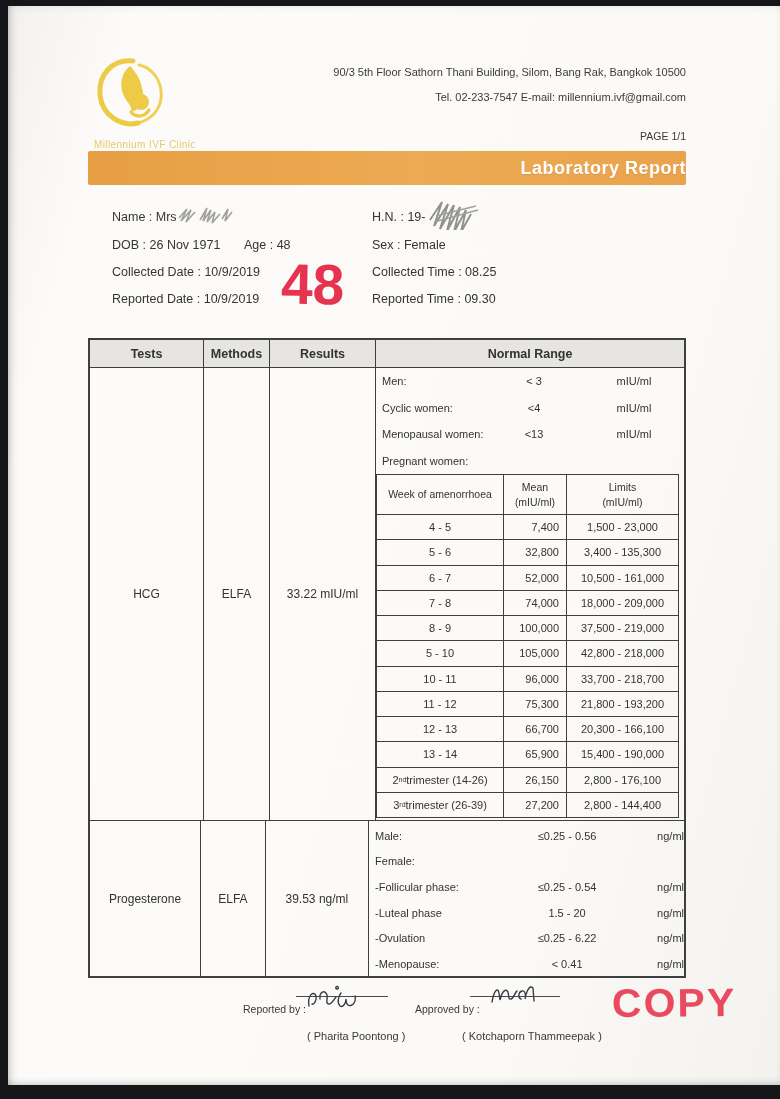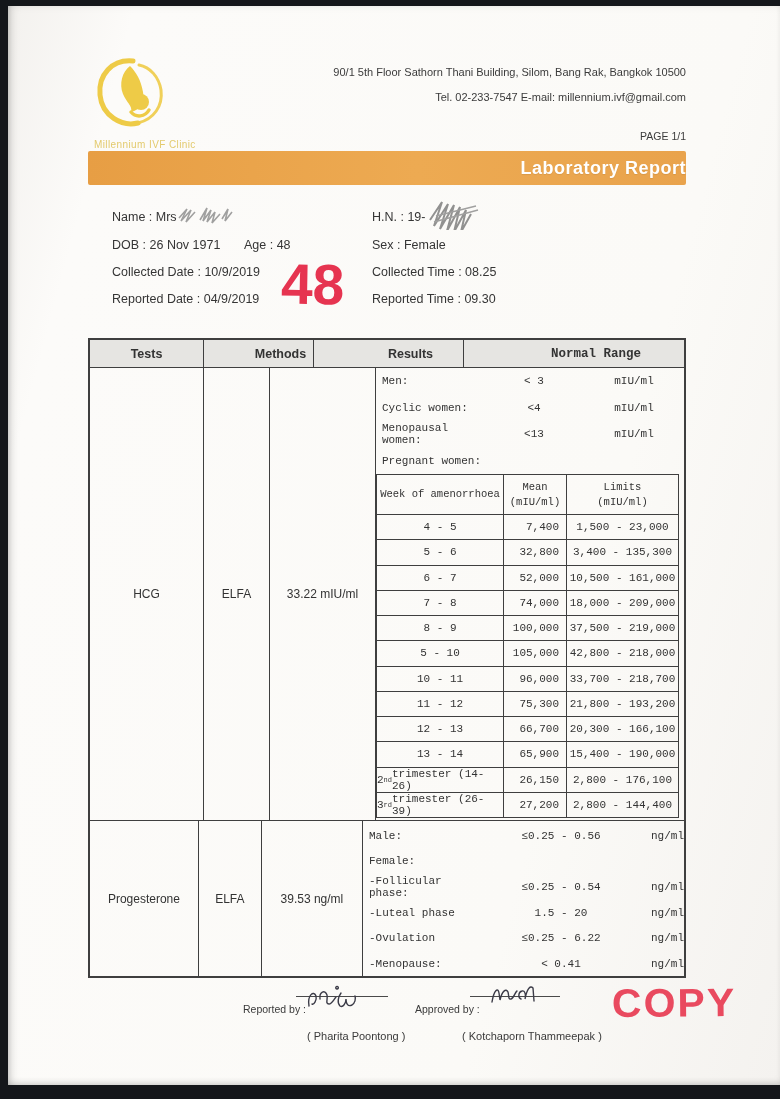--- a/index.html
+++ b/index.html
@@ -18,27 +18,27 @@
           display:flex;align-items:center;justify-content:flex-end;border-radius:2px;
           color:#fff;font-weight:bold;font-size:18px;letter-spacing:.5px;text-shadow:0 1px 1px rgba(0,0,0,.08);}
   
   .pi{position:absolute;font-size:12.5px;color:#353535;white-space:nowrap;}
   .scrib{position:absolute;opacity:.8;}
   .note48{position:absolute;left:281px;top:256px;font-size:57px;font-weight:bold;color:#e63450;
           line-height:1;transform:rotate(1deg);}
   
   .labtable{position:absolute;left:88px;top:338px;width:598px;height:640px;border:2px solid #3f3f3f;
             box-sizing:border-box;display:flex;flex-direction:column;font-size:11px;color:#333;}
-  .thead{display:flex;height:27px;flex:none;background:#e6e5e2;font-weight:bold;font-size:12.5px;gap:44px;}
+  .thead{display:flex;height:27px;flex:none;background:#e6e5e2;font-weight:bold;font-size:12.5px;}
   .trow{display:flex;border-top:1px solid #3f3f3f;}
   .row-hcg{height:452px;flex:none;}
   .row-prog{flex:1;}
   .c{box-sizing:border-box;border-right:1px solid #3f3f3f;display:flex;align-items:center;justify-content:center;}
   .c-test{width:114px;}.c-method{width:66px;}.c-result{width:106px;font-size:12px;}
-  .c-normal{flex:1;border-right:none;display:block;font-family:Liberation Mono, monospace;}
+  .c-normal{flex:1;border-right:none;display:block;}
   .thead .c{font-size:12.5px;}
   .body-label{font-size:12px;}
   
   .simple-line{height:26.5px;display:grid;grid-template-columns:108px 100px 1fr;align-items:center;}
   .sl-label{padding-left:6px;}
   .sl-value,.sl-unit{text-align:center;}
   
   .subtable{margin:0 5px 4px 0;border:1px solid #3f3f3f;height:344px;display:flex;flex-direction:column;box-sizing:border-box;}
   .st-header{height:40px;flex:none;display:grid;grid-template-columns:127px 63px 1fr;border-bottom:1px solid #3f3f3f;box-sizing:border-box;}
   .st-hc{display:flex;flex-direction:column;align-items:center;justify-content:center;font-size:10.5px;line-height:15px;border-right:1px solid #3f3f3f;}
@@ -70,37 +70,37 @@
       <path d="M41 7 C20 5 6 21 8 41 C10 62 30 73 46 69" fill="none" stroke="#eecb47" stroke-width="5" stroke-linecap="round"></path>
       <path d="M46 69 C62 65 71 52 69 36 C67 23 58 13 47 11" fill="none" stroke="#eecb47" stroke-width="3" stroke-linecap="round" opacity=".9"></path>
       <path d="M38 12 C30 18 27 30 31 40 C34 48 41 52 39 58 C48 56 53 48 51 38 C49 26 44 18 38 12 Z" fill="#eecb47"></path>
       <circle cx="49" cy="48" r="8" fill="#eecb47"></circle>
       <path d="M39 58 C44 64 53 63 57 56" stroke="#eecb47" stroke-width="3.5" fill="none" stroke-linecap="round"></path>
     </svg>
     <div class="logo-text">Millennium IVF Clinic</div>
   </div>
 
   <div class="addr">
-    <div>90/1 5th Floor Sathorn Thani Building, Silom, Bang Rak, Bangkok 10500</div>
+    <div>90/3 5th Floor Sathorn Thani Building, Silom, Bang Rak, Bangkok 10500</div>
     <div>Tel. 02-233-7547 E-mail: millennium.ivf@gmail.com</div>
   </div>
   <div class="page-label">PAGE 1/1</div>
 
   <div class="banner">
     <span>Laboratory Report</span>
   </div>
 
   <span class="pi" style="left:112px;top:210px;">Name : Mrs</span>
   <span class="pi" style="left:372px;top:210px;">H.N. : 19-</span>
   <span class="pi" style="left:112px;top:238px;">DOB : 26 Nov 1971</span>
   <span class="pi" style="left:244px;top:238px;">Age : 48</span>
   <span class="pi" style="left:372px;top:238px;">Sex : Female</span>
   <span class="pi" style="left:112px;top:265px;">Collected Date : 10/9/2019</span>
   <span class="pi" style="left:372px;top:265px;">Collected Time : 08.25</span>
-  <span class="pi" style="left:112px;top:292px;">Reported Date : 04/9/2019</span>
+  <span class="pi" style="left:112px;top:292px;">Reported Date : 10/9/2019</span>
   <span class="pi" style="left:372px;top:292px;">Reported Time : 09.30</span>
 
   <span class="scrib" style="left:176px;top:204px;">
     <svg width="62" height="22" viewBox="0 0 62 22" style="filter:blur(.4px);">
       <path d="M3 14 l8 -9 l-6 12 l10 -11 l-5 12 l9 -10 M24 16 l7 -12 l-4 13 l8 -11 l-4 12 l8 -10 l-3 11 l8 -9 M46 15 l6 -10 l-3 12 l7 -9" stroke="#8a8a8a" stroke-width="1.6" fill="none"></path>
     </svg>
   </span>
   <span class="scrib" style="left:426px;top:196px;">
     <svg width="64" height="34" viewBox="0 0 64 34" style="filter:blur(.4px);">
       <path d="M4 24 l12 -18 l-8 24 l14 -22 l-8 25 l14 -24 l-7 26 l13 -24 l-6 25 l12 -22 l-5 22 l10 -18" stroke="#777" stroke-width="2" fill="none"></path>

